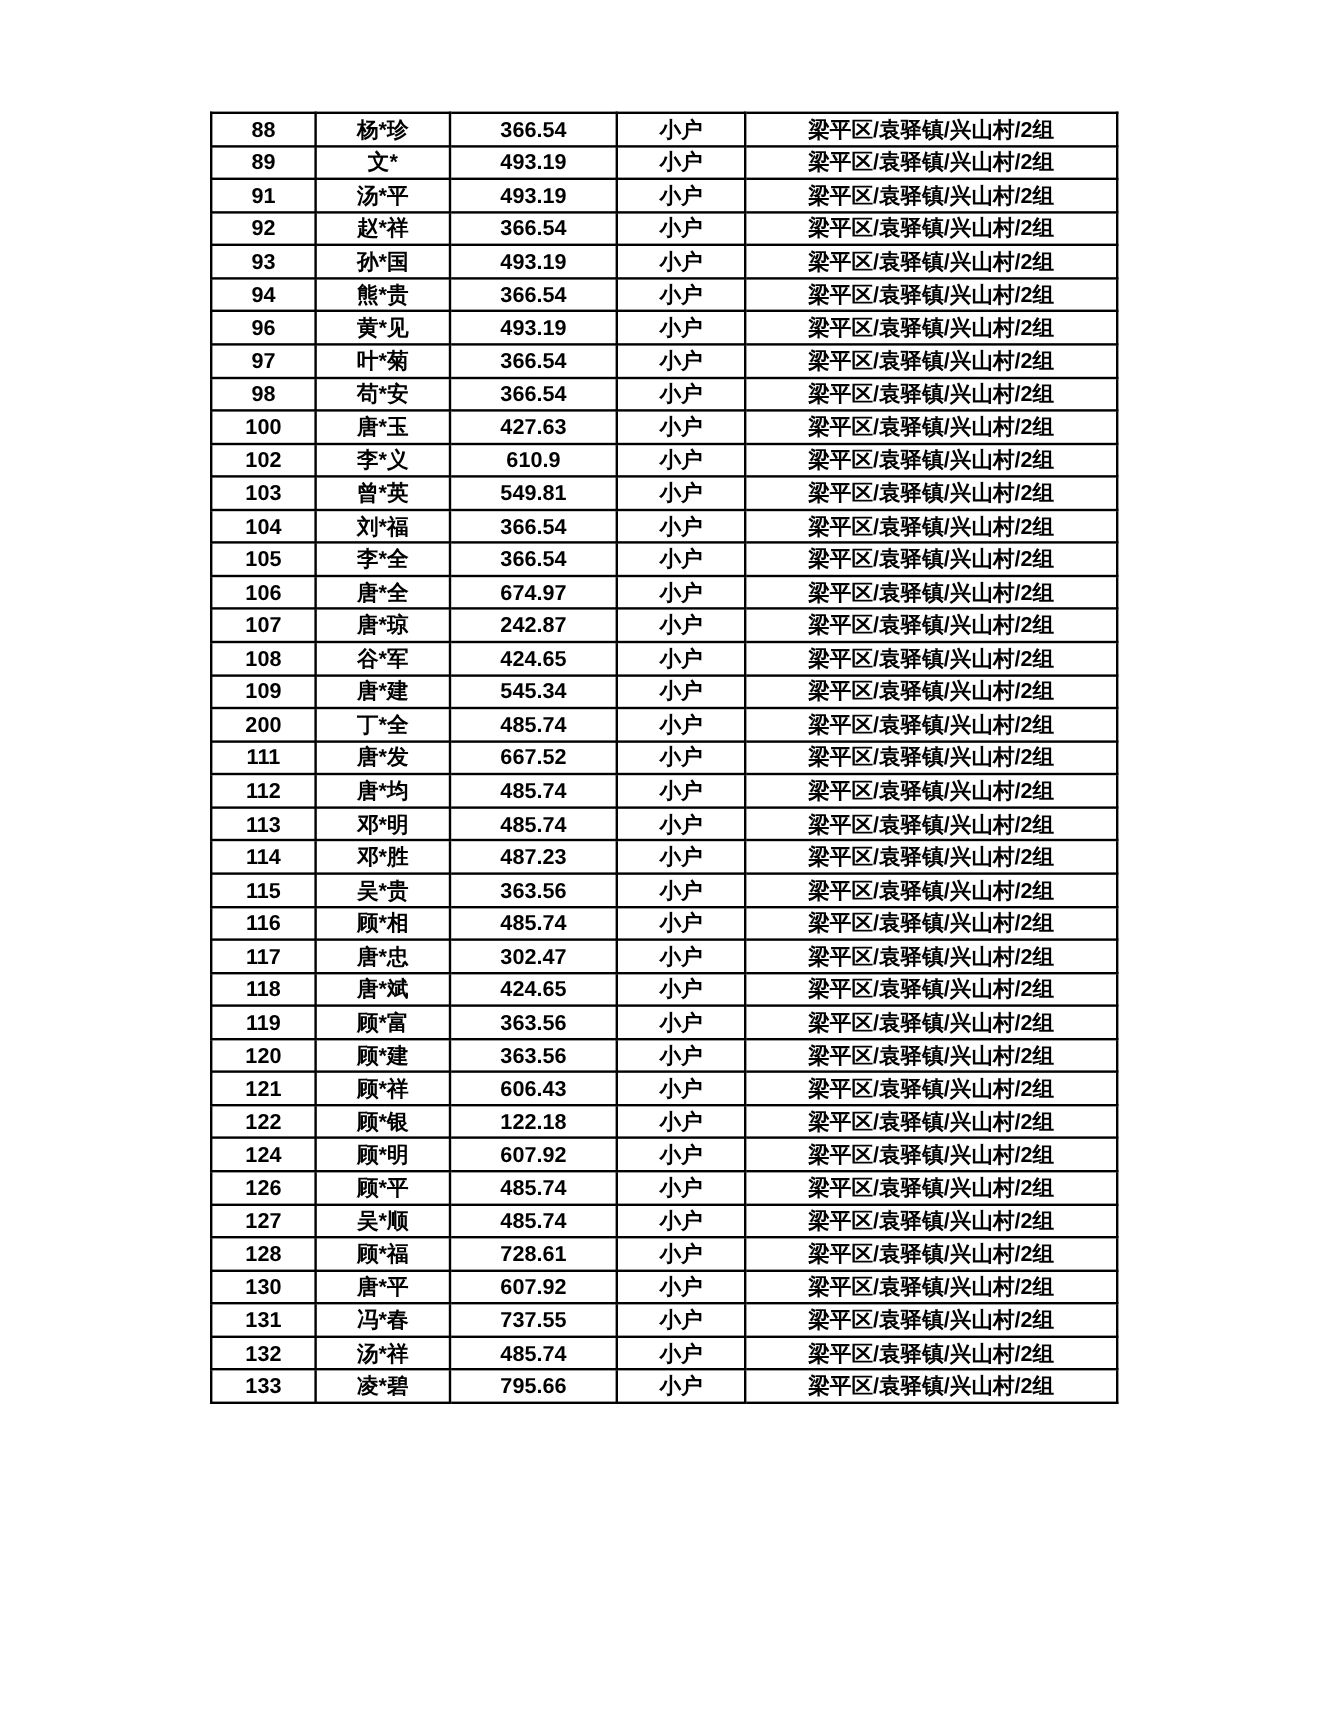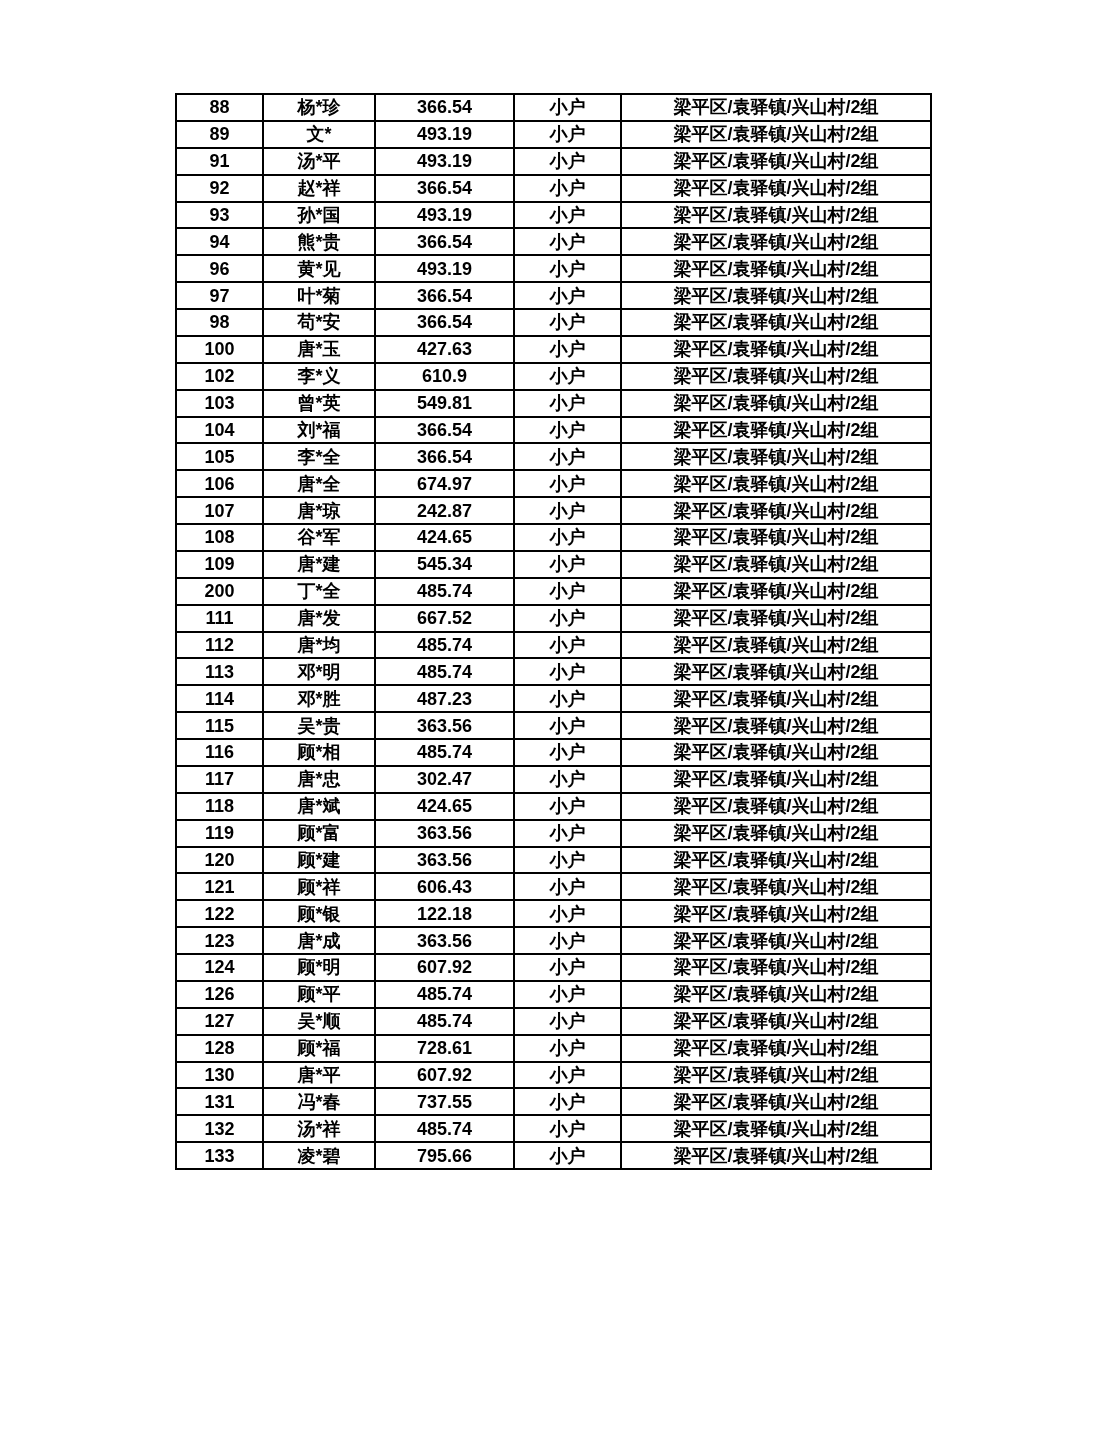--- a/index.html
+++ b/index.html
@@ -301,27 +301,20 @@
         </tr>
 
         <tr>
           <td>122</td>
           <td>顾*银</td>
           <td>122.18</td>
           <td>小户</td>
           <td>梁平区/袁驿镇/兴山村/2组</td>
         </tr>
 
-        <tr>
-          <td>123</td>
-          <td>唐*成</td>
-          <td>363.56</td>
-          <td>小户</td>
-          <td>梁平区/袁驿镇/兴山村/2组</td>
-        </tr>
 
         <tr>
           <td>124</td>
           <td>顾*明</td>
           <td>607.92</td>
           <td>小户</td>
           <td>梁平区/袁驿镇/兴山村/2组</td>
         </tr>
 
 

